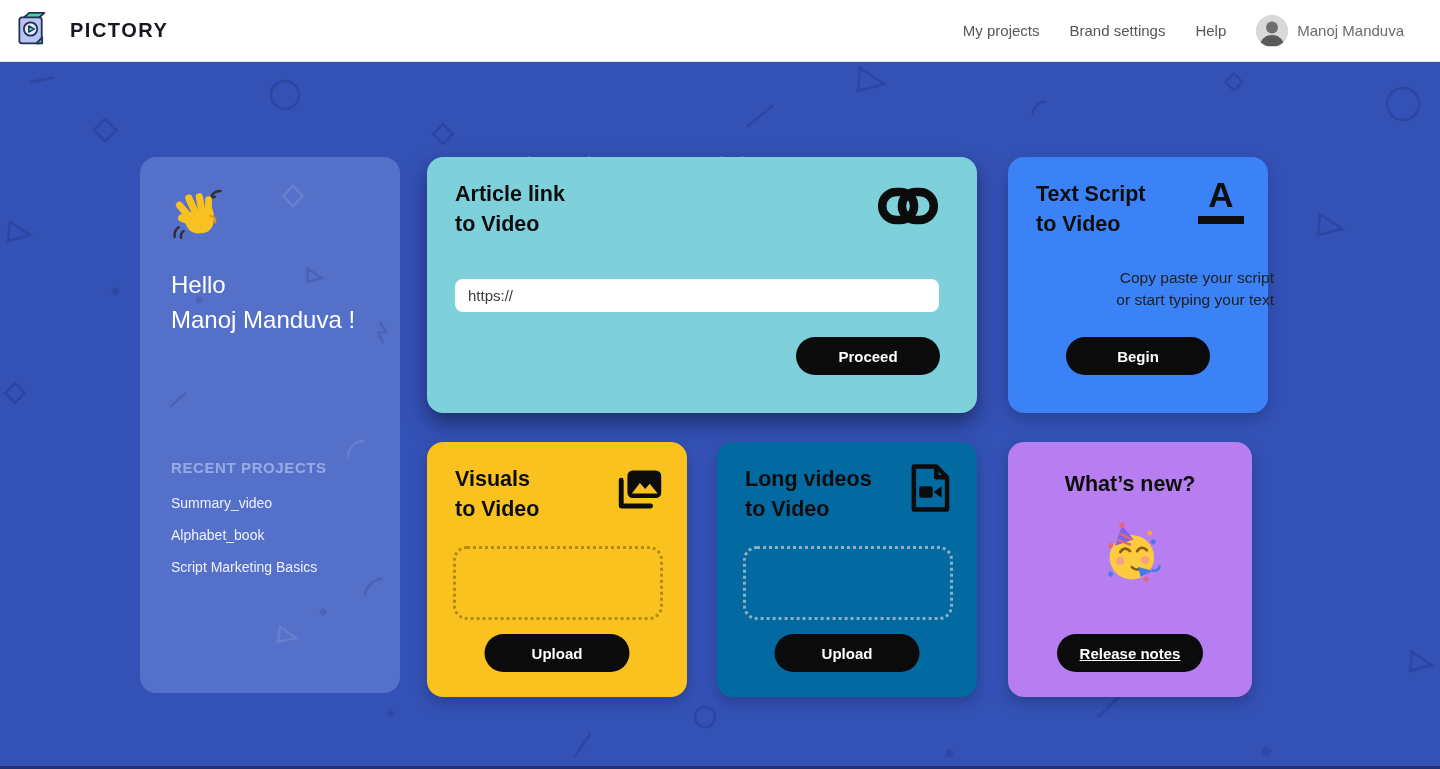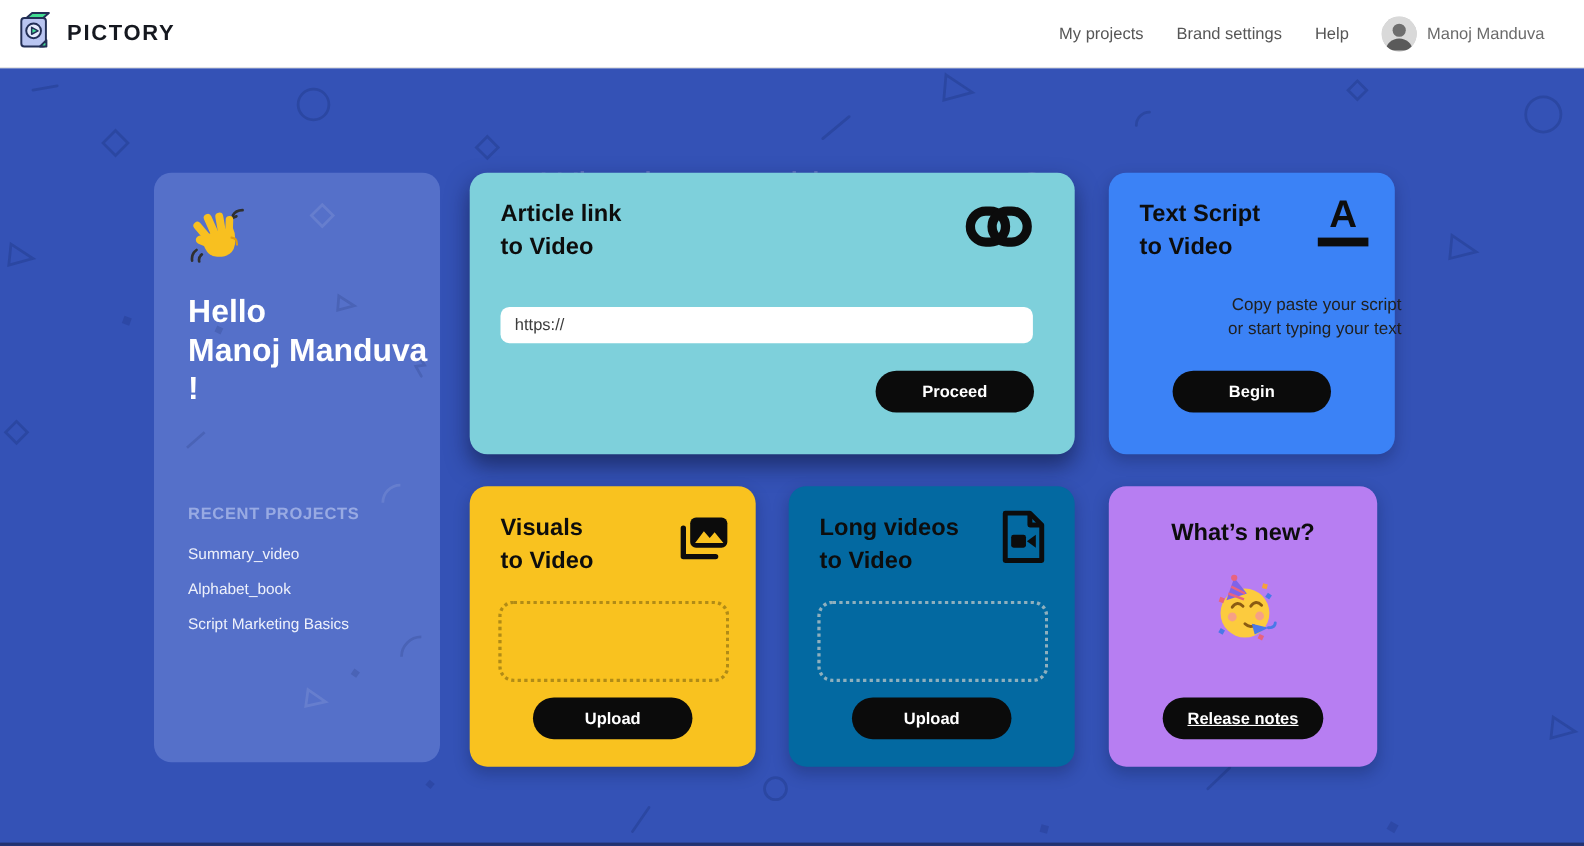--- a/index.html
+++ b/index.html
@@ -1,41 +1,41 @@
 <!DOCTYPE html>
 <html><head>
 <meta charset="utf-8">
 <style>
   * { margin:0; padding:0; box-sizing:border-box; }
   html,body { width:1440px; height:769px; font-family:"Liberation Sans", sans-serif; background:#3452b6; overflow:hidden; }
 
   
   .navbar { position:relative; width:1440px; height:62px; background:#ffffff; border-bottom:1px solid #e2e2e2;
             display:flex; align-items:center; justify-content:space-between; padding:0 36px 0 14px; z-index:5; }
-  .brand { display:flex; align-items:center; gap:13px; cursor:pointer; }
+  .brand { display:flex; align-items:center; gap:22px; cursor:pointer; }
   .brand-name { font-size:20px; font-weight:800; letter-spacing:1.5px; color:#15181f; }
   .nav-right { display:flex; align-items:center; gap:30px; }
   .nav-link { font-size:15px; color:#565656; cursor:pointer; }
   .user-chip { display:flex; align-items:center; gap:9px; cursor:pointer; }
   .avatar { width:32px; height:32px; border-radius:50%; overflow:hidden; background:#cfcfcf; }
   .user-name { font-size:15px; color:#6a6a6a; }
 
   
   .main { position:relative; width:1440px; height:707px; background:#3452b6; overflow:hidden; }
   .pattern { position:absolute; inset:0; pointer-events:none; }
   .page-title { position:absolute; top:88px; left:0; width:100%; text-align:center;
                 font-size:35px; font-weight:500; color:#5d72c4; letter-spacing:.3px; }
   .bottom-strip { position:absolute; left:0; bottom:0; width:100%; height:3px; background:#223270; }
 
   .card { position:absolute; border-radius:16px; box-shadow:0 6px 14px rgba(9,14,45,.25); }
 
   
   .welcome { left:140px; top:95px; width:260px; height:536px; background:#5570c9; box-shadow:none; }
   .wave { position:absolute; left:29px; top:30px; width:58px; height:58px; }
-  .hello { position:absolute; left:31px; top:110px; font-size:29px; line-height:35px; color:#ffffff; font-weight:700; }
+  .hello { position:absolute; left:31px; top:110px; font-size:24px; line-height:35px; color:#ffffff; font-weight:400; }
   .recent-heading { position:absolute; left:31px; top:302px; font-size:15px; font-weight:700;
                     letter-spacing:.6px; color:rgba(226,234,255,.48); }
   .recent-list { position:absolute; left:31px; top:330px; }
   .recent-item { font-size:14px; color:#eef1fb; line-height:32px; cursor:pointer; white-space:nowrap; }
 
   
   .card-title { position:absolute; left:28px; top:22px; font-size:21.5px; line-height:30px; font-weight:800; color:#0d0d0d; }
   .pill-btn { position:absolute; height:38px; border:none; border-radius:22px; background:#0b0b0b; color:#ffffff;
               font-family:"Liberation Sans",sans-serif; font-size:15px; font-weight:700; cursor:pointer; }
   .centered-btn { left:50%; transform:translateX(-50%); }

